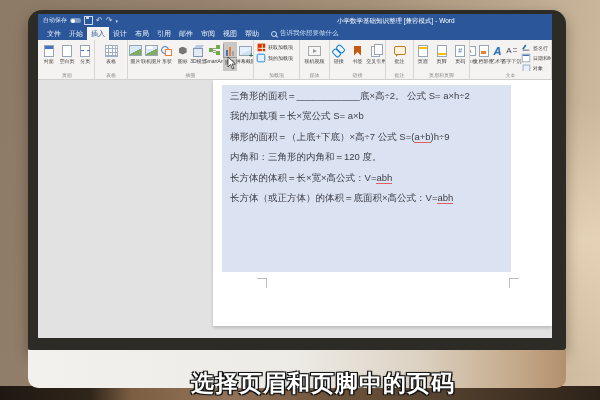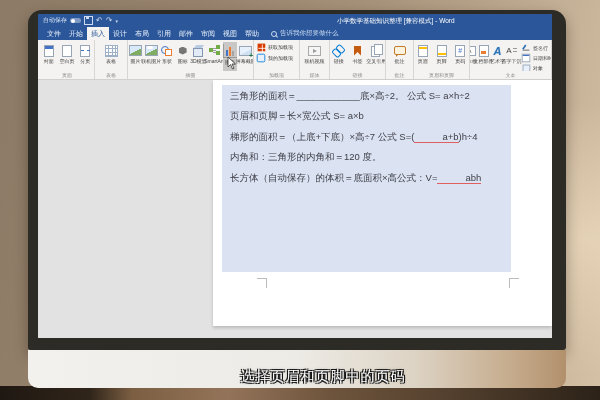--- a/index.html
+++ b/index.html
@@ -108,30 +108,30 @@
   .ic-signature-line::before{content:"";width:8px;height:1px;background:#555;position:absolute;left:1px;bottom:2px;}
   .ic-signature-line::after{content:"";position:absolute;left:2px;top:1px;width:2px;height:6px;background:#2e74b5;transform:rotate(35deg);}
   .ic-date-time::before{content:"";width:8px;height:8px;border:1px solid #97a5b5;background:linear-gradient(#4472c4 2px,#fff 2px);}
   .ic-object::before{content:"";width:7px;height:7px;border:1px solid #97a5b5;background:#e8f1fb;}
 
   
   .docarea{position:absolute;left:0;top:66px;width:100%;height:258px;background:#e2e2e2;}
   .page{position:absolute;left:175px;top:0;width:339px;height:246px;background:#fff;box-shadow:0 2px 3px rgba(0,0,0,.18);}
   .selection{position:absolute;left:9px;top:5px;width:289px;height:187px;background:#dbe3f3;padding-top:1px;box-sizing:border-box;}
   .dline{padding-left:8px;height:20.4px;line-height:20.4px;font-size:9.5px;color:#3e3e46;white-space:nowrap;}
-  .red{border-bottom:1.5px solid #e05e5e;padding-left:28px;}
+  .red{border-bottom:1.5px solid #e05e5e;}
   .crop{position:absolute;width:9px;height:9px;}
   .crop.l{left:44px;top:198px;border-top:1px solid #bcbcbc;border-right:1px solid #bcbcbc;}
   .crop.r{left:296px;top:198px;border-top:1px solid #bcbcbc;border-left:1px solid #bcbcbc;}
 
   .cursor{position:absolute;left:189px;top:42px;width:10px;height:14px;z-index:9;}
 
   
   .subtitle{position:absolute;left:323px;top:368px;transform:translateX(-50%);white-space:nowrap;
-      font-size:14px;font-weight:normal;letter-spacing:1px;color:#fff;z-index:20;
+      font-size:23px;font-weight:bold;letter-spacing:1px;color:#fff;z-index:20;
       text-shadow:-1.3px -1.3px 0 #151515,1.3px -1.3px 0 #151515,-1.3px 1.3px 0 #151515,1.3px 1.3px 0 #151515,0 0 3px rgba(0,0,0,.5);}
 </style>
 </head>
 <body>
 
 <div class="wall"></div>
 <div class="desk"></div>
 
 <div class="monitor">
   <div class="screen">
@@ -328,24 +328,25 @@
             </div>
           </div>
           <div class="rg-label">文本</div>
         </div>
       </div>
 
     <div class="docarea">
       <div class="page">
         <div class="selection" id="doclines">
             <div class="dline"><span>三角形的面积＝____________底×高÷2。 公式 S= a×h÷2</span></div>
-            <div class="dline"><span>页眉和页脚＝长×宽公式 S= a×b</span></div>
-            <div class="dline"><span>梯形的面积＝（上底+下底）×高÷7 公式 S=(</span><span class="red">a+b</span><span>)h÷4</span></div>
+            <div class="dline"><span>我的加载项＝长×宽公式 S= a×b</span></div>
+            <div class="dline"><span>梯形的面积＝（上底+下底）×高÷7 公式 S=(</span><span class="red">a+b</span><span>)h÷9</span></div>
             <div class="dline"><span>内角和：三角形的内角和＝120 度。</span></div>
-            <div class="dline"><span>长方体（自动保存）的体积＝底面积×高公式：V=</span><span class="red">abh</span></div>
+            <div class="dline"><span>长方体的体积＝长×宽×高公式：V=</span><span class="red">abh</span></div>
+            <div class="dline"><span>长方体（或正方体）的体积＝底面积×高公式：V=</span><span class="red">abh</span></div>
           </div>
         <div class="crop l"></div>
         <div class="crop r"></div>
       </div>
     </div>
 
     <div class="cursor">
       <svg viewBox="0 0 10 14" width="10" height="14">
         <path d="M1 1 L1 11 L3.5 8.5 L5.5 13 L7 12.2 L5 8 L8.5 8 Z" fill="#ffffff" stroke="#333333" stroke-width="0.8"></path>
       </svg>

